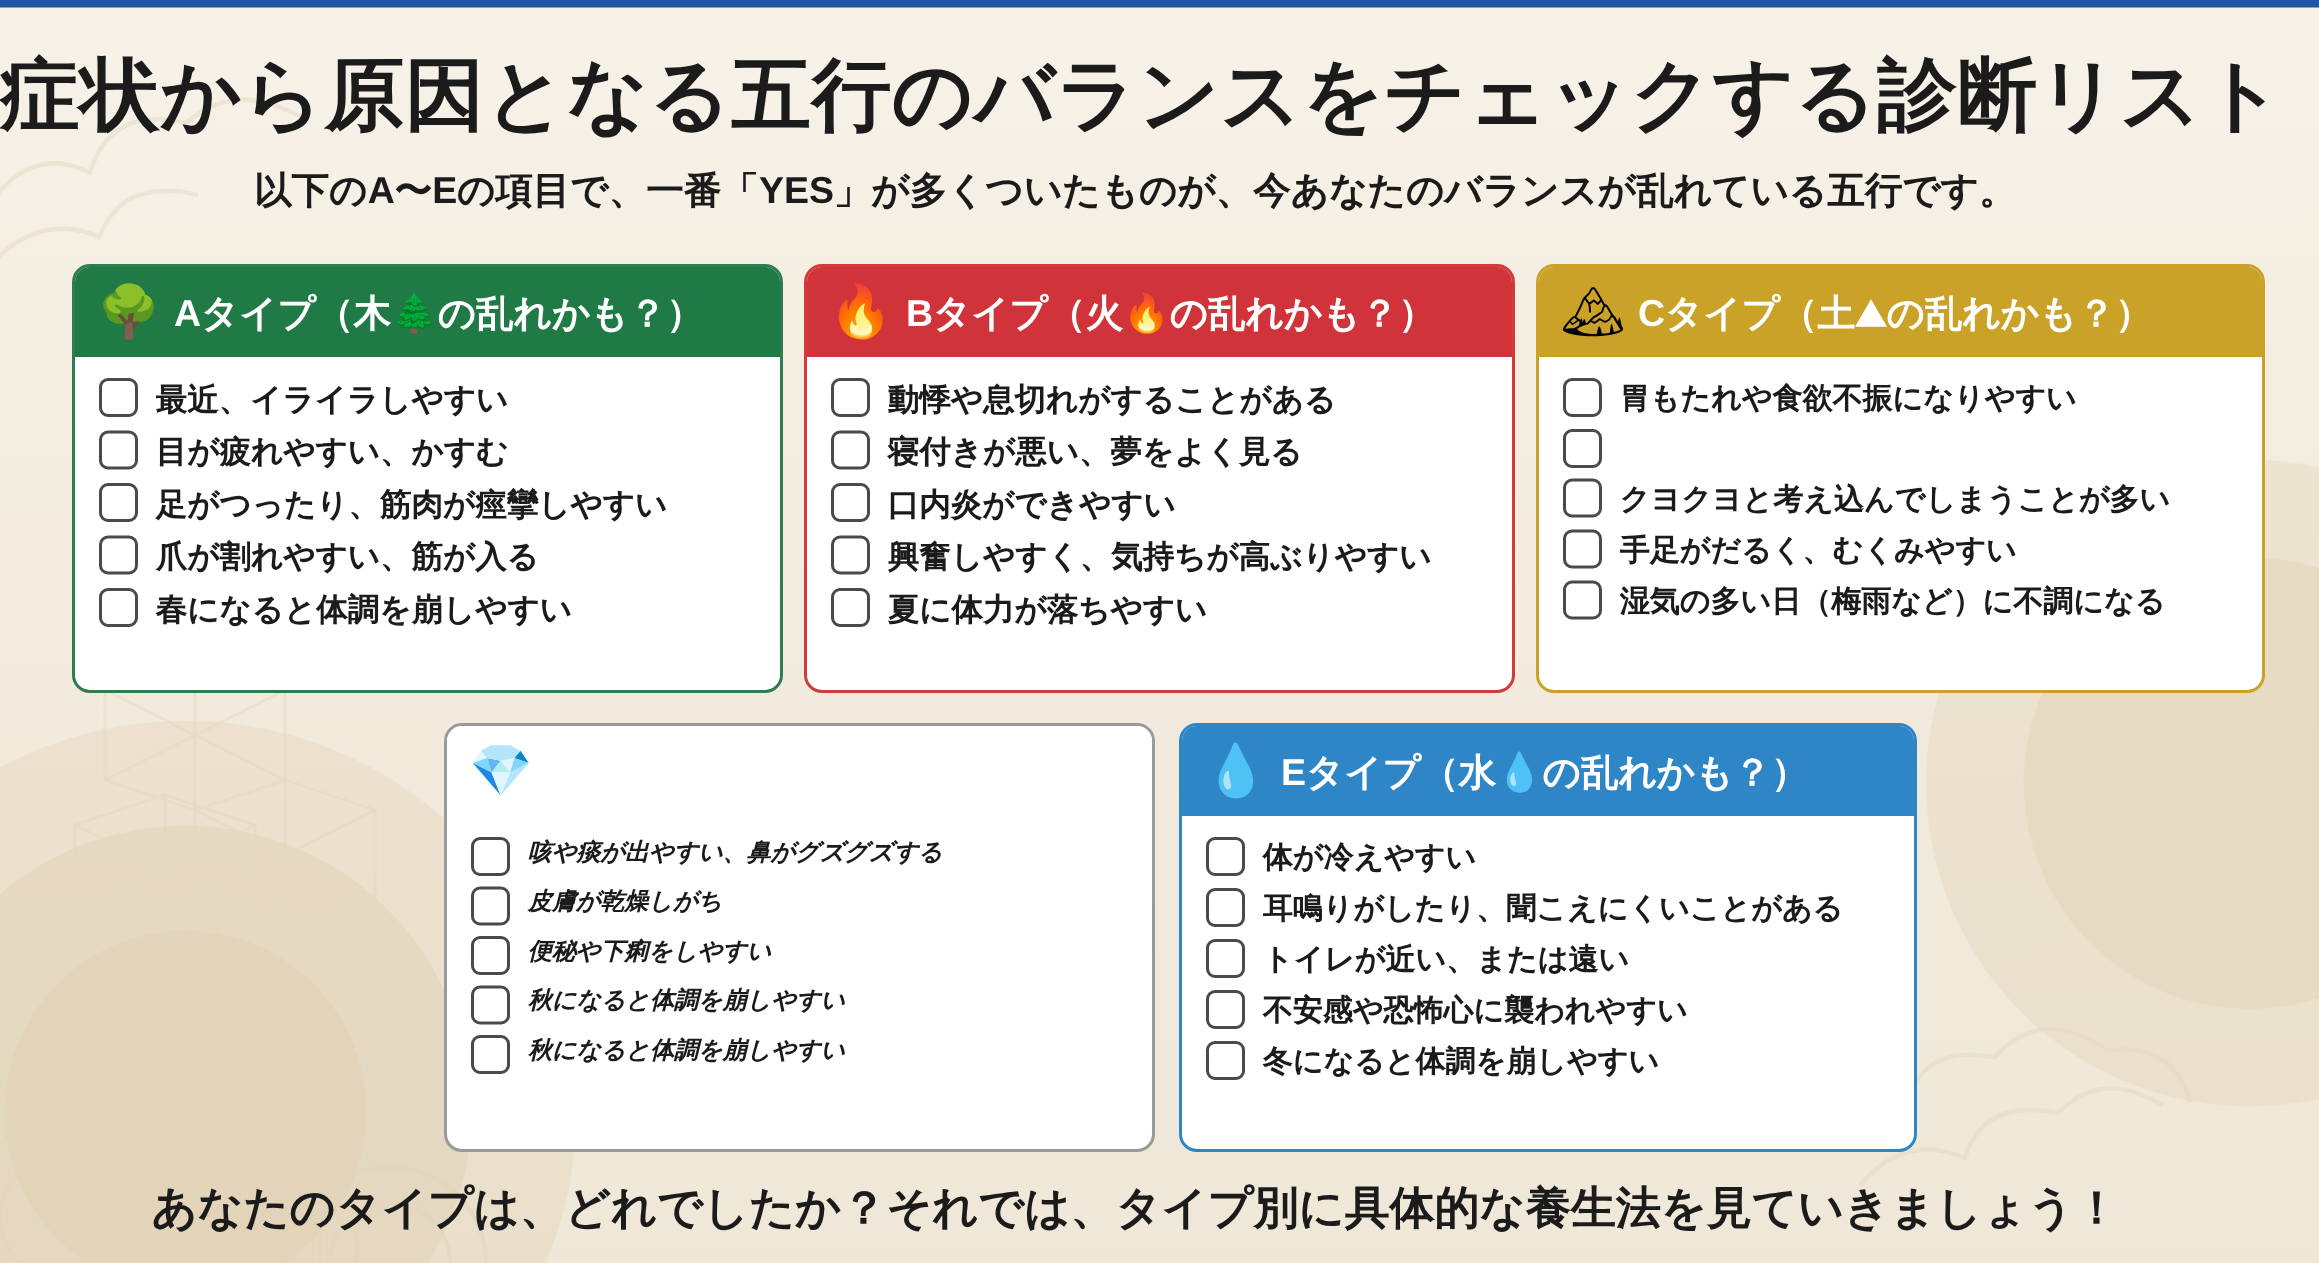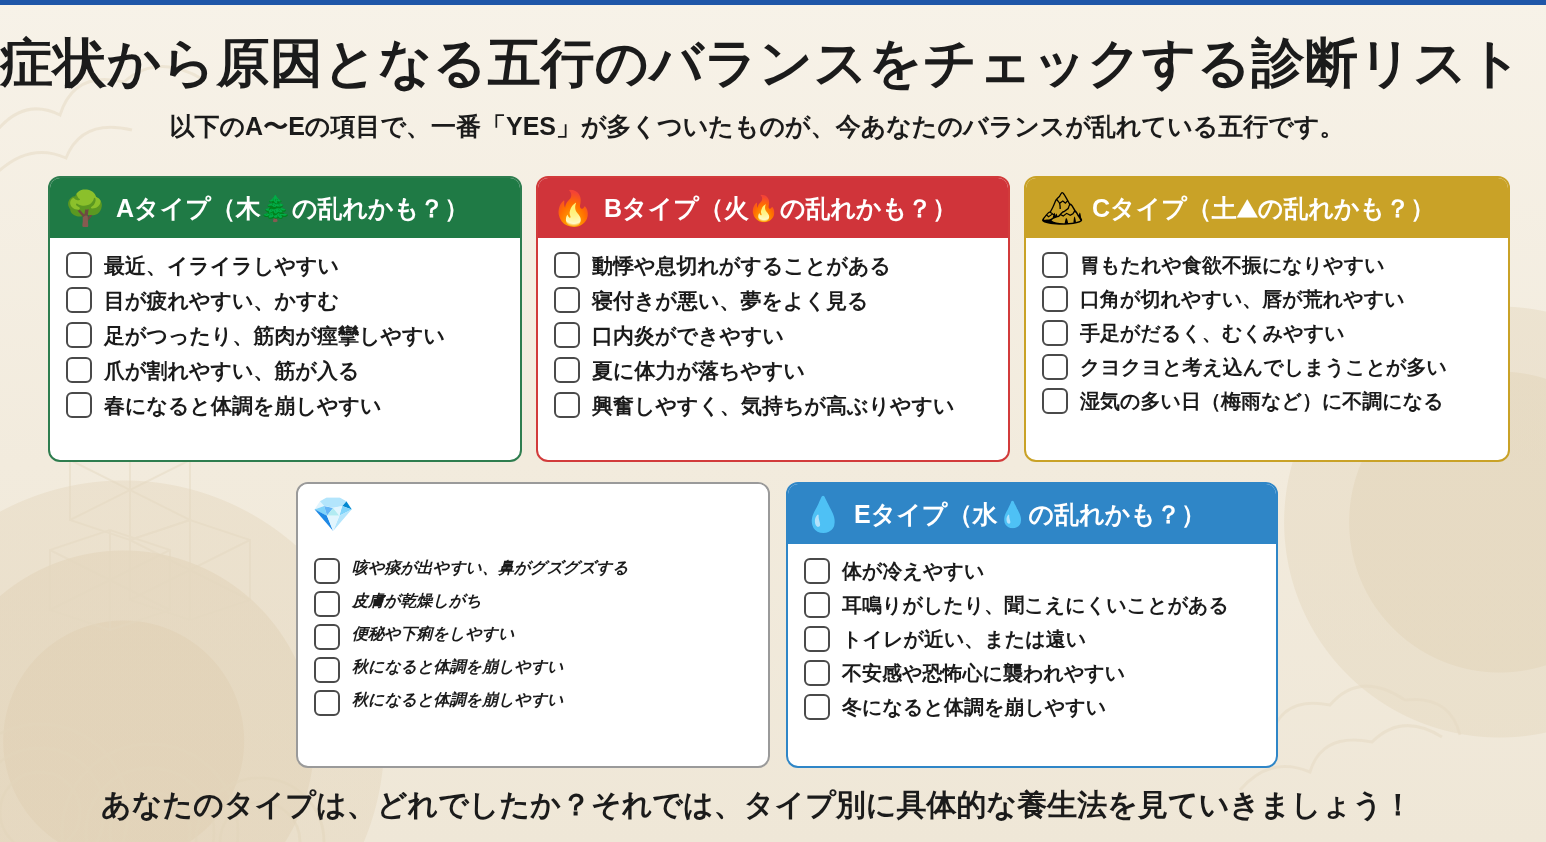--- a/index.html
+++ b/index.html
@@ -263,50 +263,49 @@
       <div class="check-row">
         <span class="checkbox"></span>
         <span class="check-label">寝付きが悪い、夢をよく見る</span>
       </div>
       <div class="check-row">
         <span class="checkbox"></span>
         <span class="check-label">口内炎ができやすい</span>
       </div>
       <div class="check-row">
         <span class="checkbox"></span>
+        <span class="check-label">興奮しやすく、気持ちが高ぶりやすい</span>
+      </div>
+      <div class="check-row">
+        <span class="checkbox"></span>
         <span class="check-label">夏に体力が落ちやすい</span>
-      </div>
-      <div class="check-row">
-        <span class="checkbox"></span>
-        <span class="check-label">興奮しやすく、気持ちが高ぶりやすい</span>
       </div>
     </div>
   </div>
 
   <div class="card card-c">
     <div class="card-head">
       <span class="head-icon">🏔</span>
       <span class="head-title">Cタイプ（土⛰の乱れかも？）</span>
     </div>
     <div class="card-body">
       <div class="check-row">
         <span class="checkbox"></span>
         <span class="check-label">胃もたれや食欲不振になりやすい</span>
       </div>
       <div class="check-row">
         <span class="checkbox"></span>
-        <span class="check-label">口角が切れやすい、唇が荒れやすい</span>
+      </div>
+      <div class="check-row">
+        <span class="checkbox"></span>
+        <span class="check-label">クヨクヨと考え込んでしまうことが多い</span>
       </div>
       <div class="check-row">
         <span class="checkbox"></span>
         <span class="check-label">手足がだるく、むくみやすい</span>
-      </div>
-      <div class="check-row">
-        <span class="checkbox"></span>
-        <span class="check-label">クヨクヨと考え込んでしまうことが多い</span>
       </div>
       <div class="check-row">
         <span class="checkbox"></span>
         <span class="check-label">湿気の多い日（梅雨など）に不調になる</span>
       </div>
     </div>
   </div>
 
   <div class="card card-d">
     <div class="card-head">

